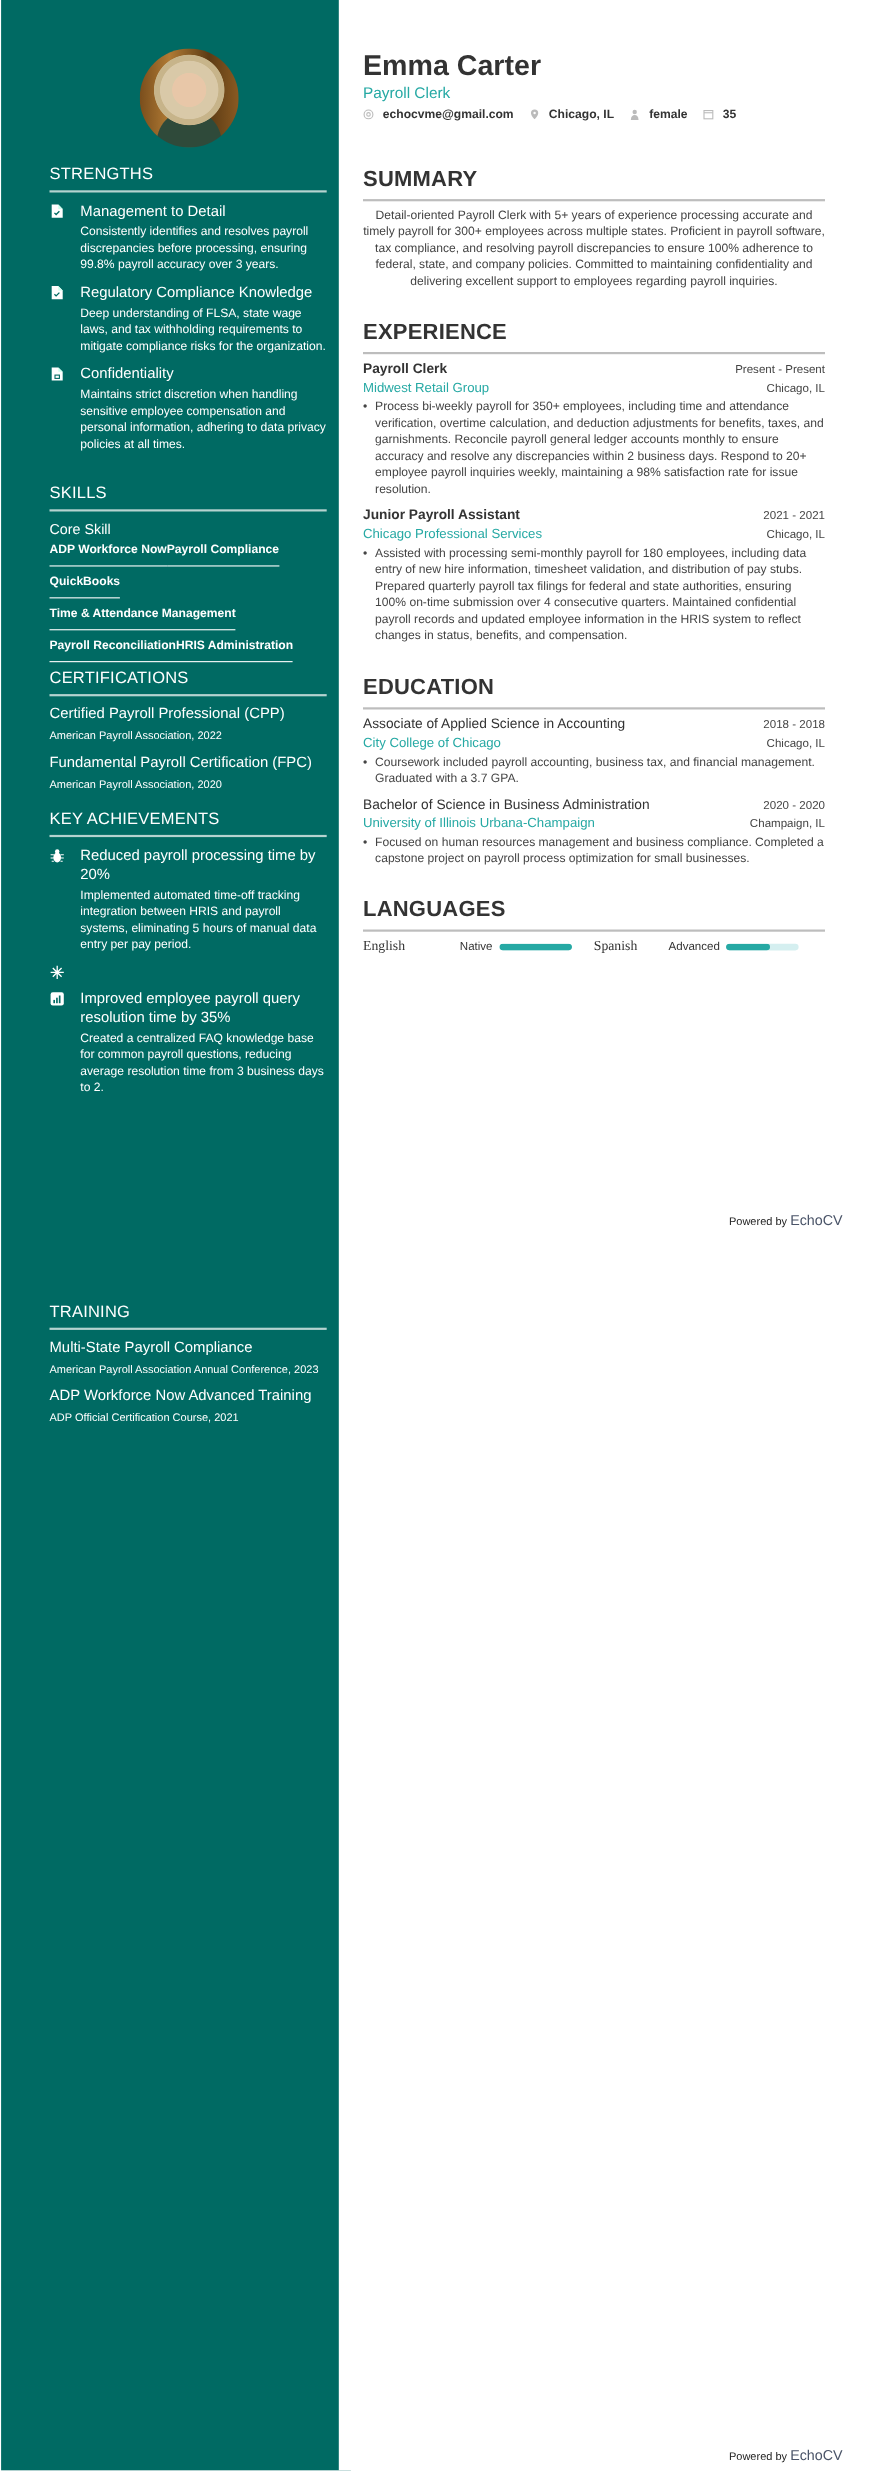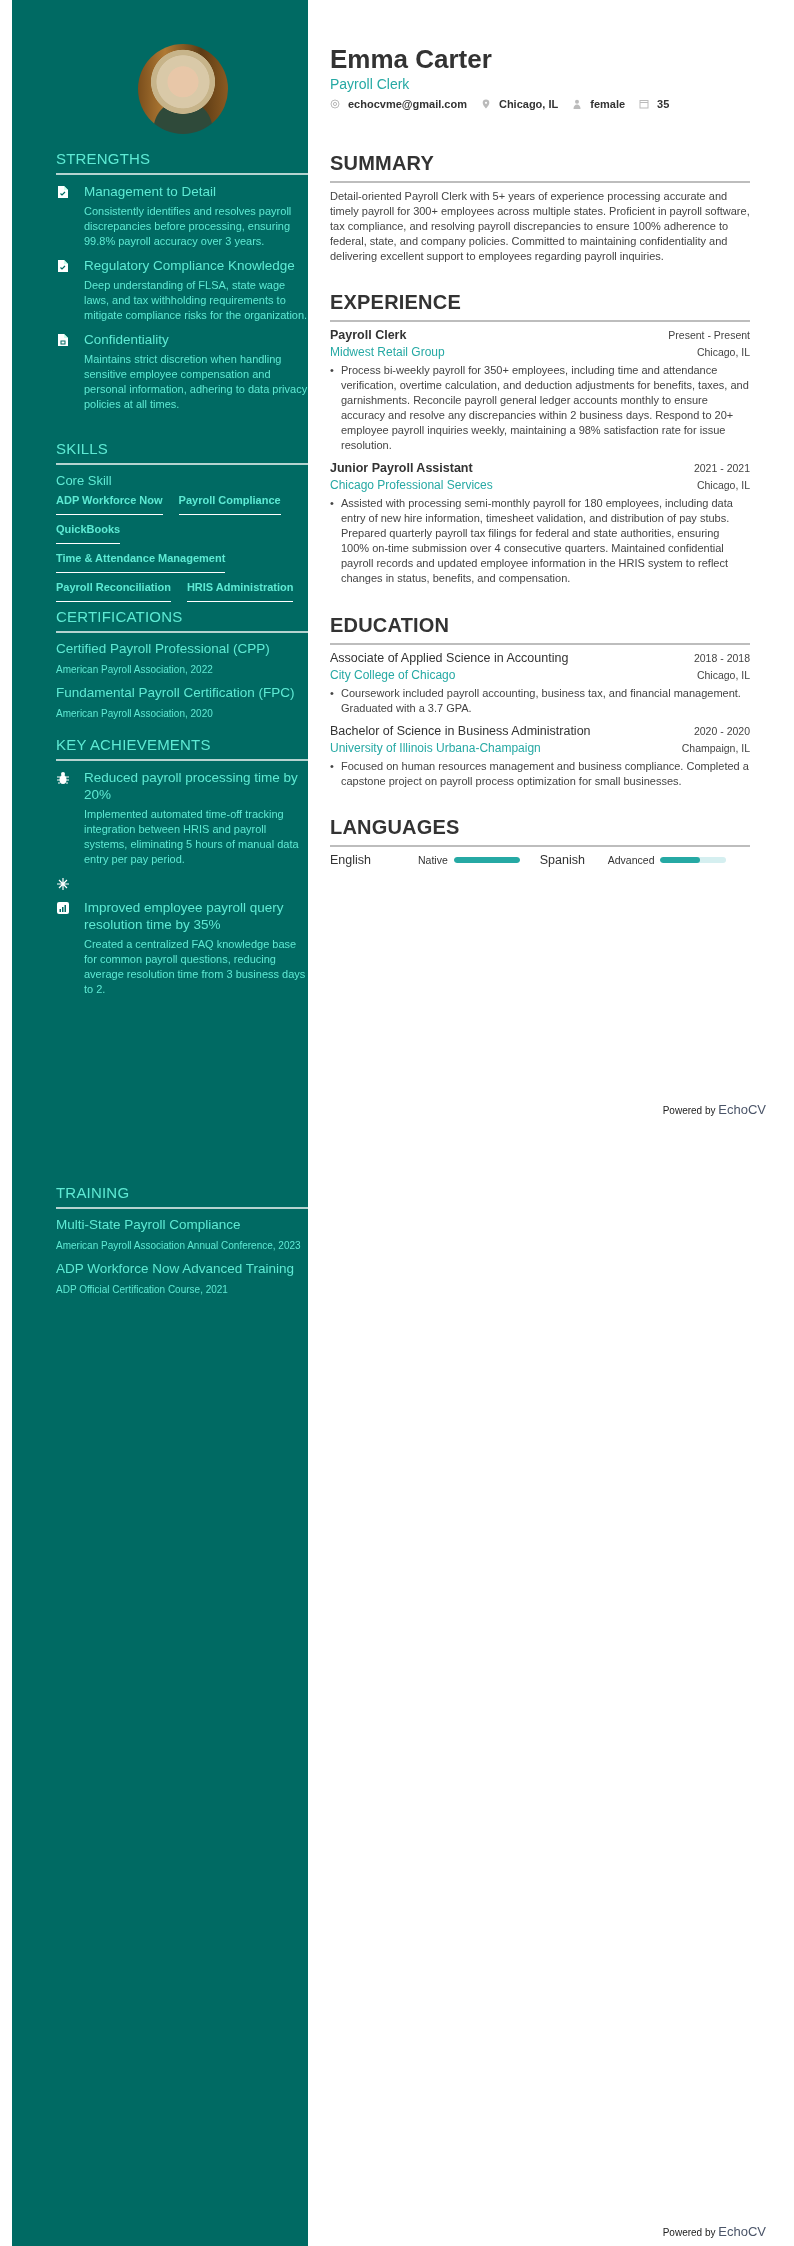--- a/index.html
+++ b/index.html
@@ -1,59 +1,59 @@
 <!DOCTYPE html>
 <html><head>
 <meta charset="utf-8">
 <style>
   * { box-sizing: border-box; margin: 0; padding: 0; }
   html, body { width: 794px; height: 2246px; }
   body { font-family: "Liberation Sans", sans-serif; background: #ffffff; position: relative; overflow: hidden; }
-  .sidebar { position: absolute; left: 12px; top: 0; width: 318px; height: 2246px; background: #006a63; color: #5eead4; }
+  .sidebar { position: absolute; left: 1px; top: 0; width: 318px; height: 2246px; background: #006a63; color: #ffffff; }
   .main { position: absolute; left: 308px; top: 0; width: 476px; height: 2246px; background: #fff; }
 
   .photo { position: absolute; left: 126px; top: 44px; width: 90px; height: 90px; border-radius: 50%;
     background: radial-gradient(circle at 50% 42%, #e8c7a8 0 22%, #d9c9a8 23% 38%, #c7b48a 39% 46%, transparent 47%),
                 radial-gradient(circle at 50% 95%, #2f4a3a 0 30%, transparent 31%),
                 linear-gradient(90deg, #7a4e1c, #b07a34 30%, #5c3b14 70%, #8a5a22);
     overflow: hidden; }
 
   .s-sec { position: absolute; left: 44px; width: 252px; }
   .s-title { font-size: 15px; font-weight: normal; letter-spacing: 0.2px; padding-bottom: 6px; border-bottom: 2px solid #b5d3d0; margin-bottom: 8px; }
   .icon-item { display: flex; margin-bottom: 8px; }
   .icon-item .ic { width: 14px; height: 14px; margin-top: 2px; margin-right: 14px; flex: 0 0 14px; }
   .icon-item .txt { flex: 1; }
   .item-title { font-size: 13.5px; line-height: 17px; margin-bottom: 4px; }
   .item-desc { font-size: 11px; line-height: 15px; }
   .core { font-size: 13px; margin-bottom: 4px; }
-  .skills { display: flex; flex-wrap: wrap; column-gap: 16px; }
+  .skills { display: flex; flex-wrap: wrap; }
   .skill { font-size: 11px; font-weight: bold; padding: 2px 0 8px 0; border-bottom: 1px solid #fff; margin-bottom: 6px; }
   .cert-title { font-size: 13.5px; margin-bottom: 6px; }
   .cert-sub { font-size: 10px; margin-bottom: 8px; line-height: 15px; }
 
   .name { position: absolute; left: 22px; top: 44px; font-size: 26px; font-weight: bold; color: #333; }
   .role { position: absolute; left: 22px; top: 76px; font-size: 14px; color: #26a9a4; }
   .contact { position: absolute; left: 22px; top: 98px; display: flex; align-items: center; font-size: 11px; color: #333; font-weight: bold; }
   .contact .ci { width: 10px; height: 10px; margin-right: 8px; display: inline-block; }
   .contact .cv { margin-right: 14px; }
 
   .m-sec { position: absolute; left: 22px; width: 420px; }
   .m-title { font-size: 20px; color: #333; padding-bottom: 6px; border-bottom: 2px solid #bdbdbd; margin-bottom: 6px; letter-spacing: 0.2px; font-weight: bold; }
-  .summary { font-size: 11px; line-height: 15px; color: #444; }
+  .summary { font-size: 11px; line-height: 15px; color: #444; text-align: center; }
   .row { display: flex; justify-content: space-between; align-items: baseline; }
   .job-title { font-size: 12.5px; font-weight: bold; color: #333; }
   .deg-title { font-size: 12.5px; color: #333; }
   .dates { font-size: 10.5px; color: #444; }
   .org { font-size: 12px; color: #26a9a4; }
   .loc { font-size: 10.5px; color: #444; }
   .bullets { list-style: none; margin: 4px 0 8px 0; }
   .bullets li { font-size: 11px; line-height: 15px; color: #444; padding-left: 11px; position: relative; }
   .bullets li::before { content: "•"; position: absolute; left: 0; top: 0; }
   .langs { display: flex; align-items: center; font-size: 12px; color: #333; }
-  .lang-name { width: 88px; font-size: 12.5px; }
+  .lang-name { width: 88px; font-size: 12.5px; font-family: Liberation Serif, serif; }
   .lang-level { font-size: 10.5px; margin-right: 6px; }
   .bar { width: 66px; height: 6px; background: #d5eff0; border-radius: 3px; margin-right: 20px; overflow: hidden; }
   .bar .fill { height: 100%; background: #26a9a4; border-radius: 3px; }
   .powered { position: absolute; right: 18px; font-size: 10px; color: #222; }
   .powered .brand { font-size: 13px; color: #4a5468; }
 </style>
 </head>
 <body>
 
 <div class="sidebar">

